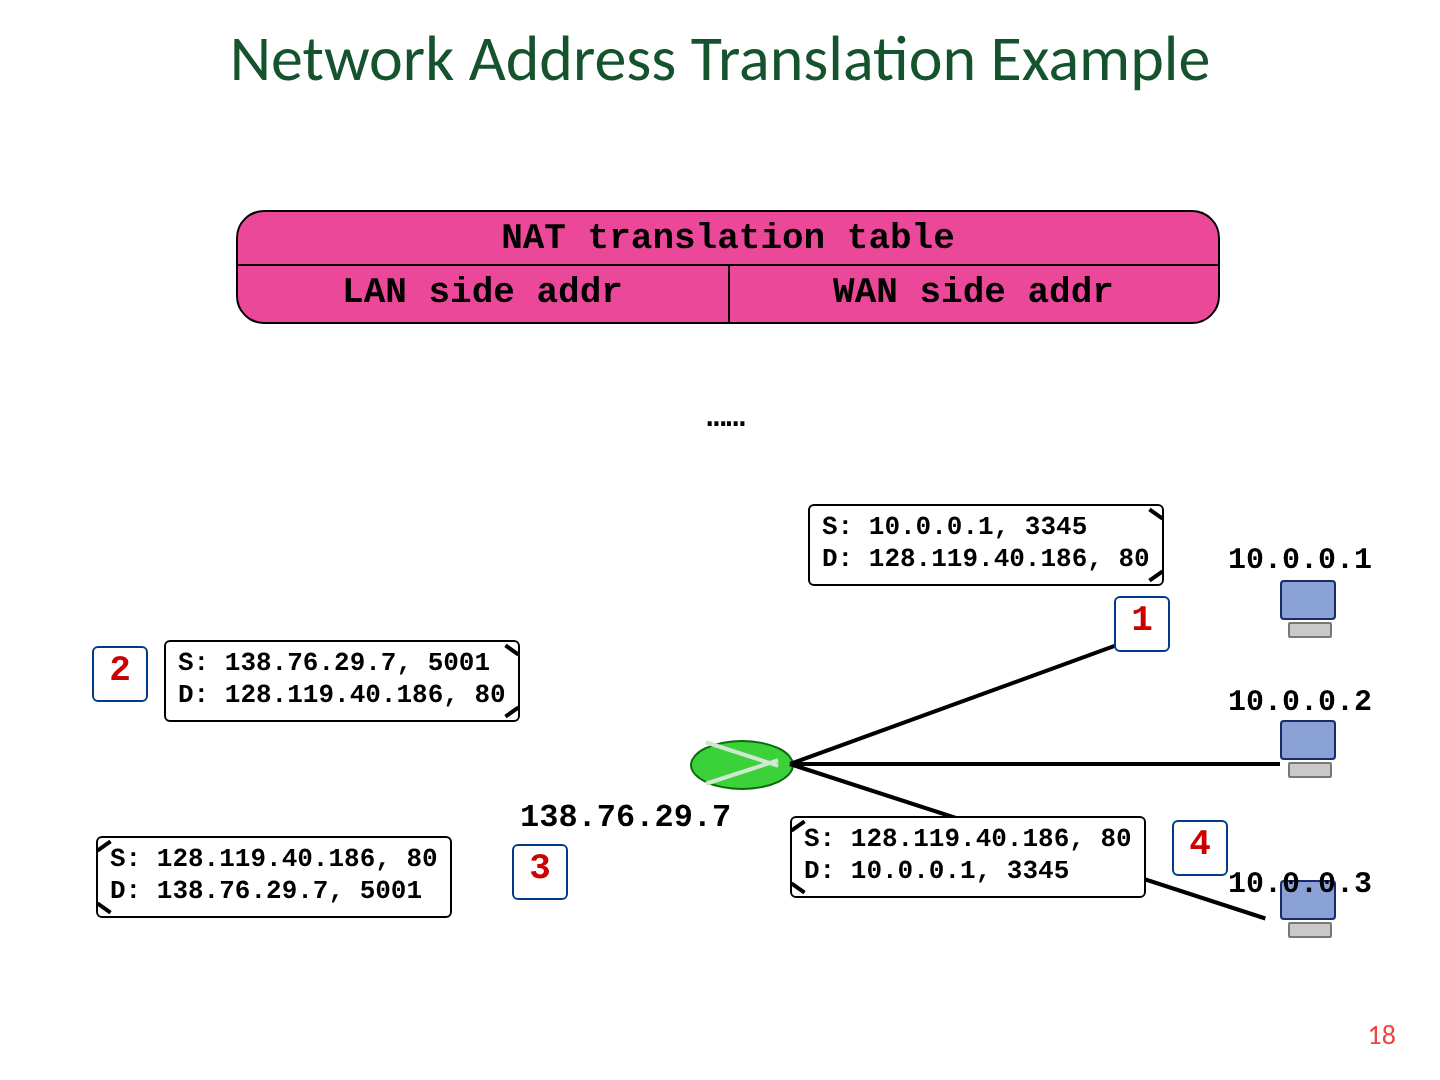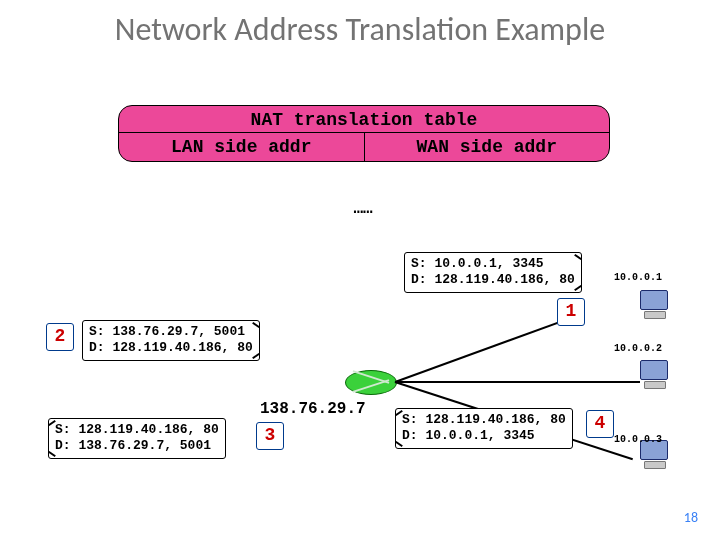--- a/index.html
+++ b/index.html
@@ -1,33 +1,33 @@
 <!DOCTYPE html>
 <html><head>
 <meta charset="utf-8">
 <style>
   html,body{margin:0;padding:0;width:720px;height:540px;background:#fff;font-family:Calibri,Arial,sans-serif;overflow:hidden}
   .stage{position:relative;width:720px;height:540px}
-  .title{position:absolute;left:0;top:10px;width:720px;text-align:center;font-size:32px;color:#737373;font-weight:400}
-  .slidenum{position:absolute;right:22px;bottom:14px;font-size:14px;color:#3b82f6}
+  .title{position:absolute;left:0;top:10px;width:720px;text-align:center;font-size:32px;color:#14532d;font-weight:400}
+  .slidenum{position:absolute;right:22px;bottom:14px;font-size:14px;color:#ef4444}
   
   .nat{position:absolute;left:118px;top:105px;width:490px;border:1.5px solid #000;border-radius:14px;background:#ec4899;font-family:"Courier New",monospace;font-weight:bold;font-size:18px}
   .nat .cap{text-align:center;padding:4px 0 2px}
   .nat .row{display:flex;border-top:1.5px solid #000}
   .nat .cell{flex:1;text-align:center;padding:4px 2px}
   .nat .cell+.cell{border-left:1.5px solid #000}
   .ellipsis{position:absolute;left:118px;top:200px;width:490px;text-align:center;font-family:"Courier New",monospace;font-size:16px;font-weight:bold}
   
   .cloud{position:absolute;left:70px;top:190px;width:560px;height:230px;z-index:-1}
   
   .router{position:absolute;left:345px;top:370px;width:50px;height:23px;background:#3bd13b;border:1px solid #0a6b0a;border-radius:50%/50%}
   .router:before,.router:after{content:"";position:absolute;background:#cfe8cf}
   .router:before{left:6px;top:5px;width:38px;height:2px;transform:rotate(18deg)}
   .router:after{left:6px;top:14px;width:38px;height:2px;transform:rotate(-18deg)}
-  .hostlabel{position:absolute;font-family:"Courier New",monospace;font-weight:bold;font-size:10px;white-space:nowrap}
+  .hostlabel{position:absolute;font-family:"Courier New",monospace;font-weight:bold;font-size:15px;white-space:nowrap}
   .routerlabel{position:absolute;left:260px;top:400px;font-family:"Courier New",monospace;font-weight:bold;font-size:16px}
   
   .pc{position:absolute;width:30px;height:28px}
   .pc .mon{width:26px;height:18px;border:1.5px solid #1b2a6b;background:#8aa2d6;border-radius:2px}
   .pc .base{width:20px;height:6px;background:#c9c9c9;border:1px solid #777;margin:1px auto 0;border-radius:1px}
   
   .pkt{position:absolute;background:#fff;border:1px solid #000;border-radius:3px;font-family:"Courier New",monospace;font-weight:bold;font-size:13px;line-height:1.25;padding:3px 6px;white-space:nowrap}
   .pkt:before,.pkt:after{content:"";position:absolute;width:8px;height:2px;background:#000}
   .pkt:before{right:-1px;top:3px;transform:rotate(35deg)}
   .pkt:after{right:-1px;bottom:3px;transform:rotate(-35deg)}

